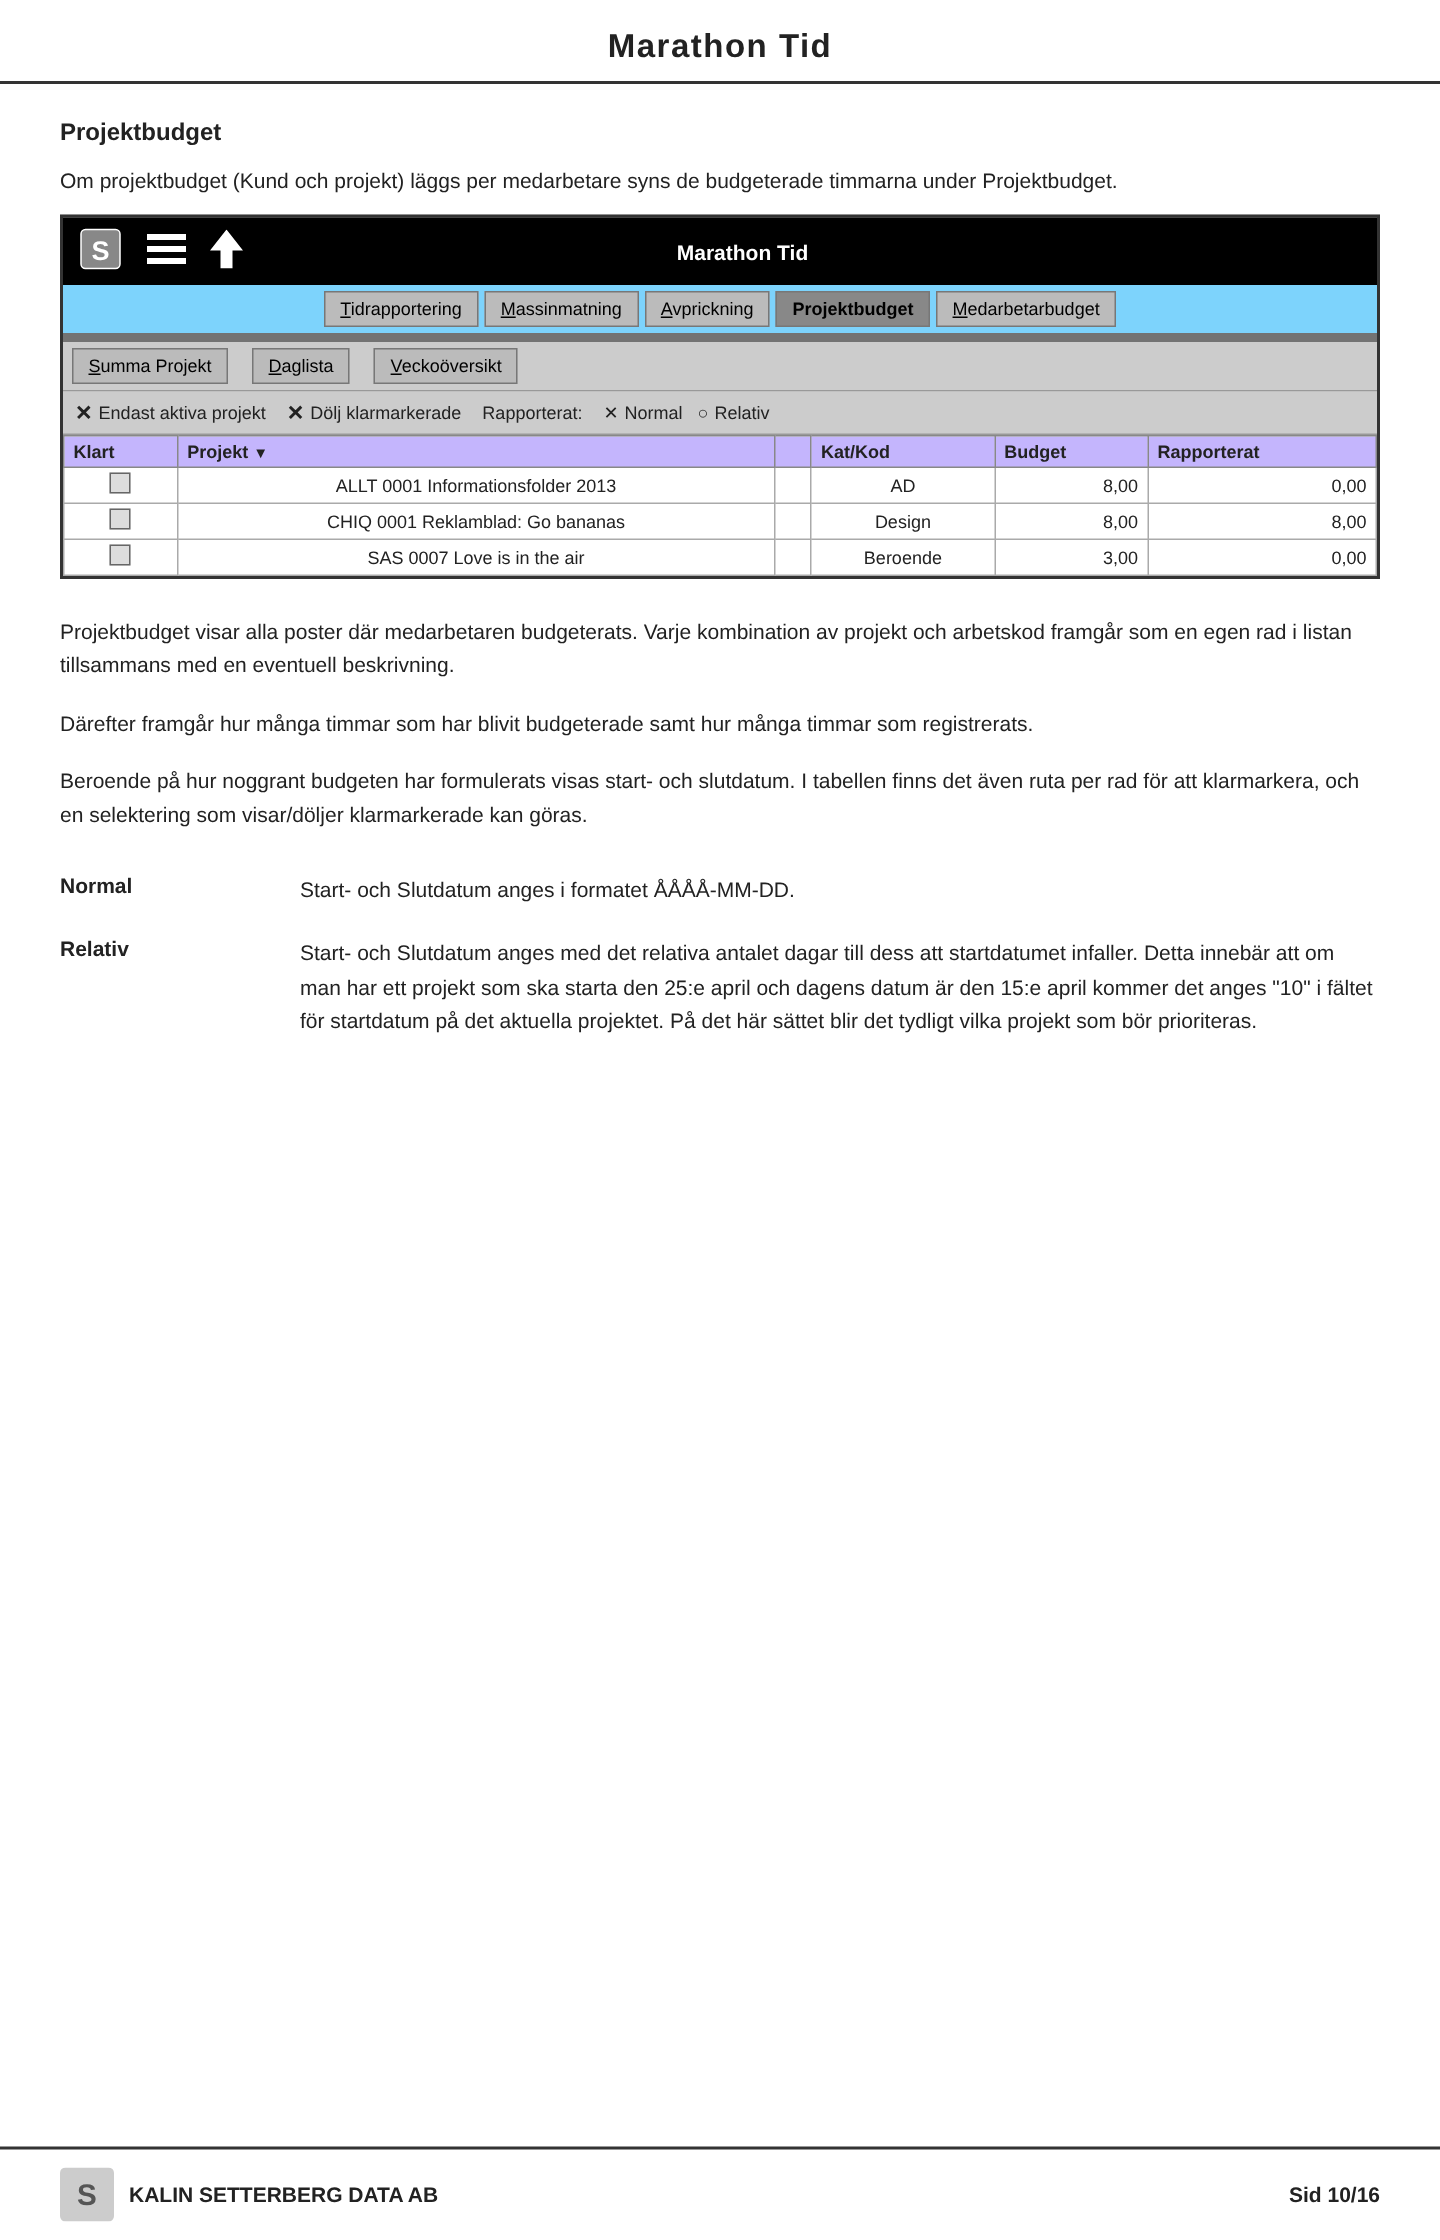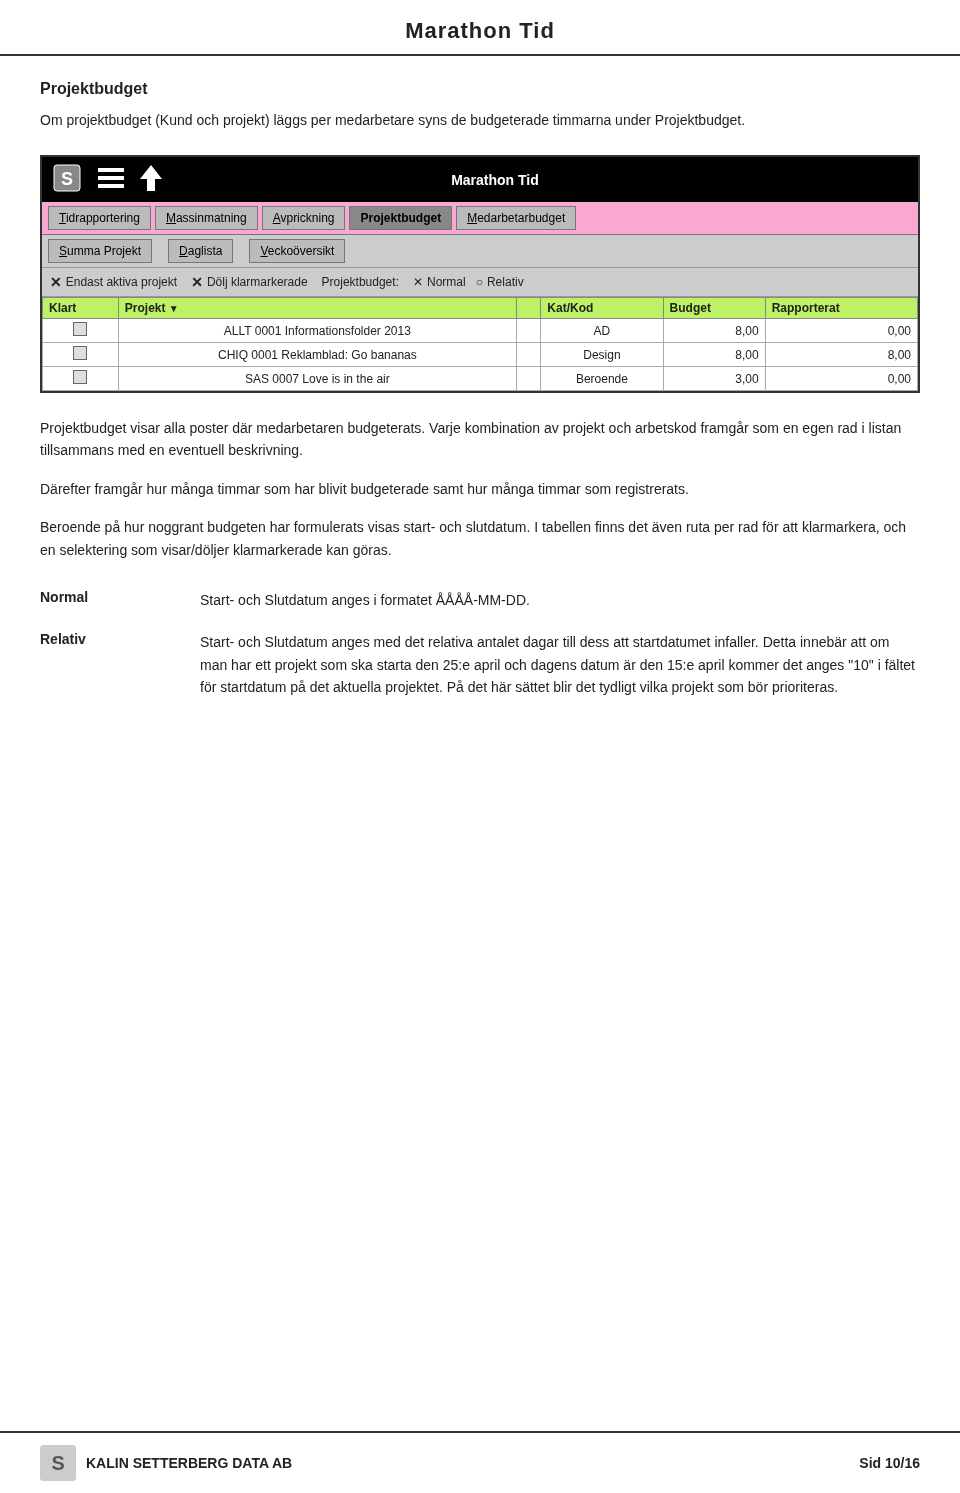--- a/index.html
+++ b/index.html
@@ -32,21 +32,21 @@
 
     
     .section-title {
       font-size: 16px;
       font-weight: bold;
       margin-bottom: 12px;
     }
 
     .intro-text {
       font-size: 14px;
-      margin-bottom: 24px;
+      margin-bottom: 12px;
       line-height: 1.5;
     }
 
     
     .app-window {
       border: 2px solid #333;
       margin-bottom: 24px;
       background: #ddd;
     }
 
@@ -65,26 +65,27 @@
 
     .titlebar-icons {
       display: flex;
       align-items: center;
       gap: 16px;
       margin-right: auto;
     }
 
     
     .menu-bar {
-      background: #f9a8d4;
+      background: #7dd3fc;
       padding: 4px 6px;
       display: flex;
       gap: 4px;
       flex-wrap: wrap;
-      border-bottom: 1px solid #737373;
+      border-bottom: 6px solid #737373;
+      justify-content: center;
     }
 
     .menu-btn {
       background: #bbb;
       border: 1px solid #777;
       padding: 4px 10px;
       font-size: 12px;
       cursor: pointer;
       font-family: Arial, sans-serif;
     }
@@ -143,21 +144,21 @@
 
     
     .data-table {
       width: 100%;
       border-collapse: collapse;
       font-size: 12px;
       background: #fff;
     }
 
     .data-table th {
-      background: #bef264;
+      background: #c4b5fd;
       border: 1px solid #888;
       padding: 3px 6px;
       text-align: left;
       font-weight: bold;
     }
 
     .data-table td {
       border: 1px solid #aaa;
       padding: 3px 6px;
       background: #fff;
@@ -303,21 +304,21 @@
 
     <div class="filter-bar">
       <div class="checkbox-item">
         <span class="x-mark">✕</span>
         <span>Endast aktiva projekt</span>
       </div>
       <div class="checkbox-item">
         <span class="x-mark">✕</span>
         <span>Dölj klarmarkerade</span>
       </div>
-      <span class="datumvisning-label">Projektbudget:</span>
+      <span class="datumvisning-label">Rapporterat:</span>
       <div class="radio-group">
         <div class="radio-item">
           <span>✕</span>
           <span>Normal</span>
         </div>
         <div class="radio-item">
           <span>○</span>
           <span>Relativ</span>
         </div>
       </div>

